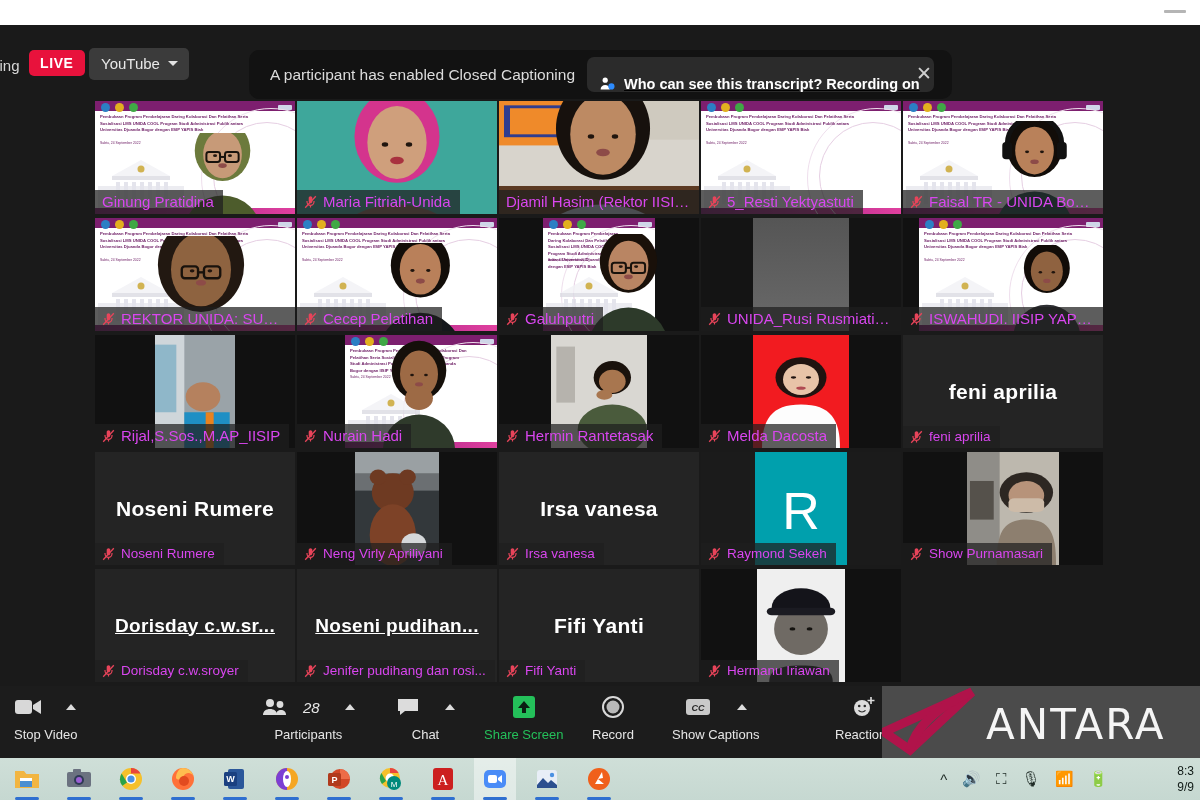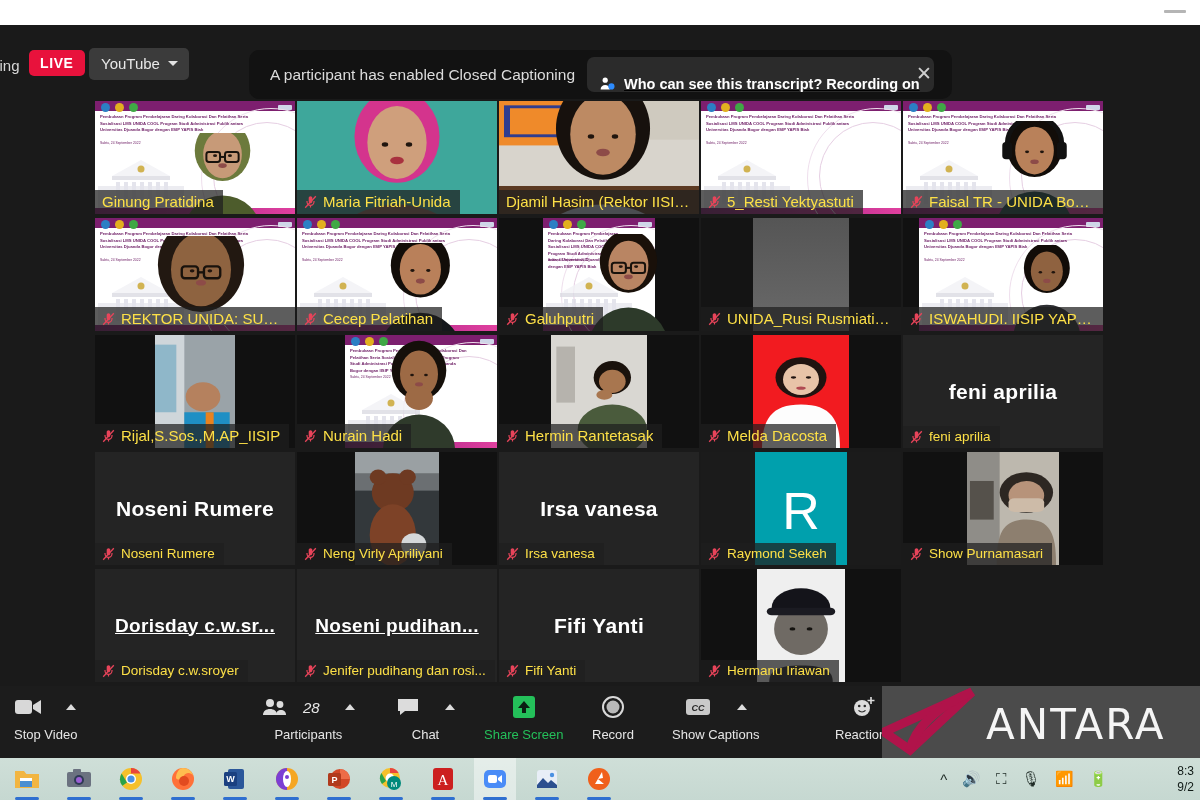--- a/index.html
+++ b/index.html
@@ -34,21 +34,21 @@
   
   #gallery{ position:absolute; left:95px; top:74px; width:1010px; height:612px;
      display:grid; grid-template-columns:repeat(5,202px); grid-template-rows:repeat(5,117px); gap:0; }
   .tile{ position:relative; width:202px; height:117px; padding:2px 2px 2px 0; }
   .tile-in{ position:relative; width:100%; height:100%; background:#242424; overflow:hidden; }
   .tile.active .tile-in{ box-shadow:inset 0 0 0 3px #d8ef34; }
 
   
   .plate{ position:absolute; left:0; bottom:0; display:flex; align-items:center; gap:6px;
       background:rgba(30,30,30,.72); padding:3px 9px 4px 7px; max-width:100%; }
-  .plate .nm{ color:#fde047; font-size:13.5px; white-space:nowrap; overflow:hidden; text-overflow:ellipsis;}
+  .plate .nm{ color:#d946ef; font-size:13.5px; white-space:nowrap; overflow:hidden; text-overflow:ellipsis;}
   .plate.big .nm{ font-size:15px; }
   .mutei{ width:13px; height:14px; flex:0 0 13px; position:relative; }
   .mutei svg{ display:block; }
 
   
   .bigname{ position:absolute; inset:0; display:flex; align-items:center; justify-content:center;
      color:#fff; font-size:21px; font-weight:bold; letter-spacing:.3px; text-align:center; padding:0 8px;}
   .bigname.sm{ font-size:19px;text-decoration:underline; }
 
   
@@ -1097,15 +1097,15 @@
   <div class="tray-icons">
     <span>^</span>
     <span>🔊</span>
     <span>⛶</span>
     <span>🎙</span>
     <span>📶</span>
     <span>🔋</span>
   </div>
   <div id="clock">
     <div>8:3</div>
-    <div>9/2</div>
+    <div>9/9</div>
   </div>
 </div>
 
 </body></html>

